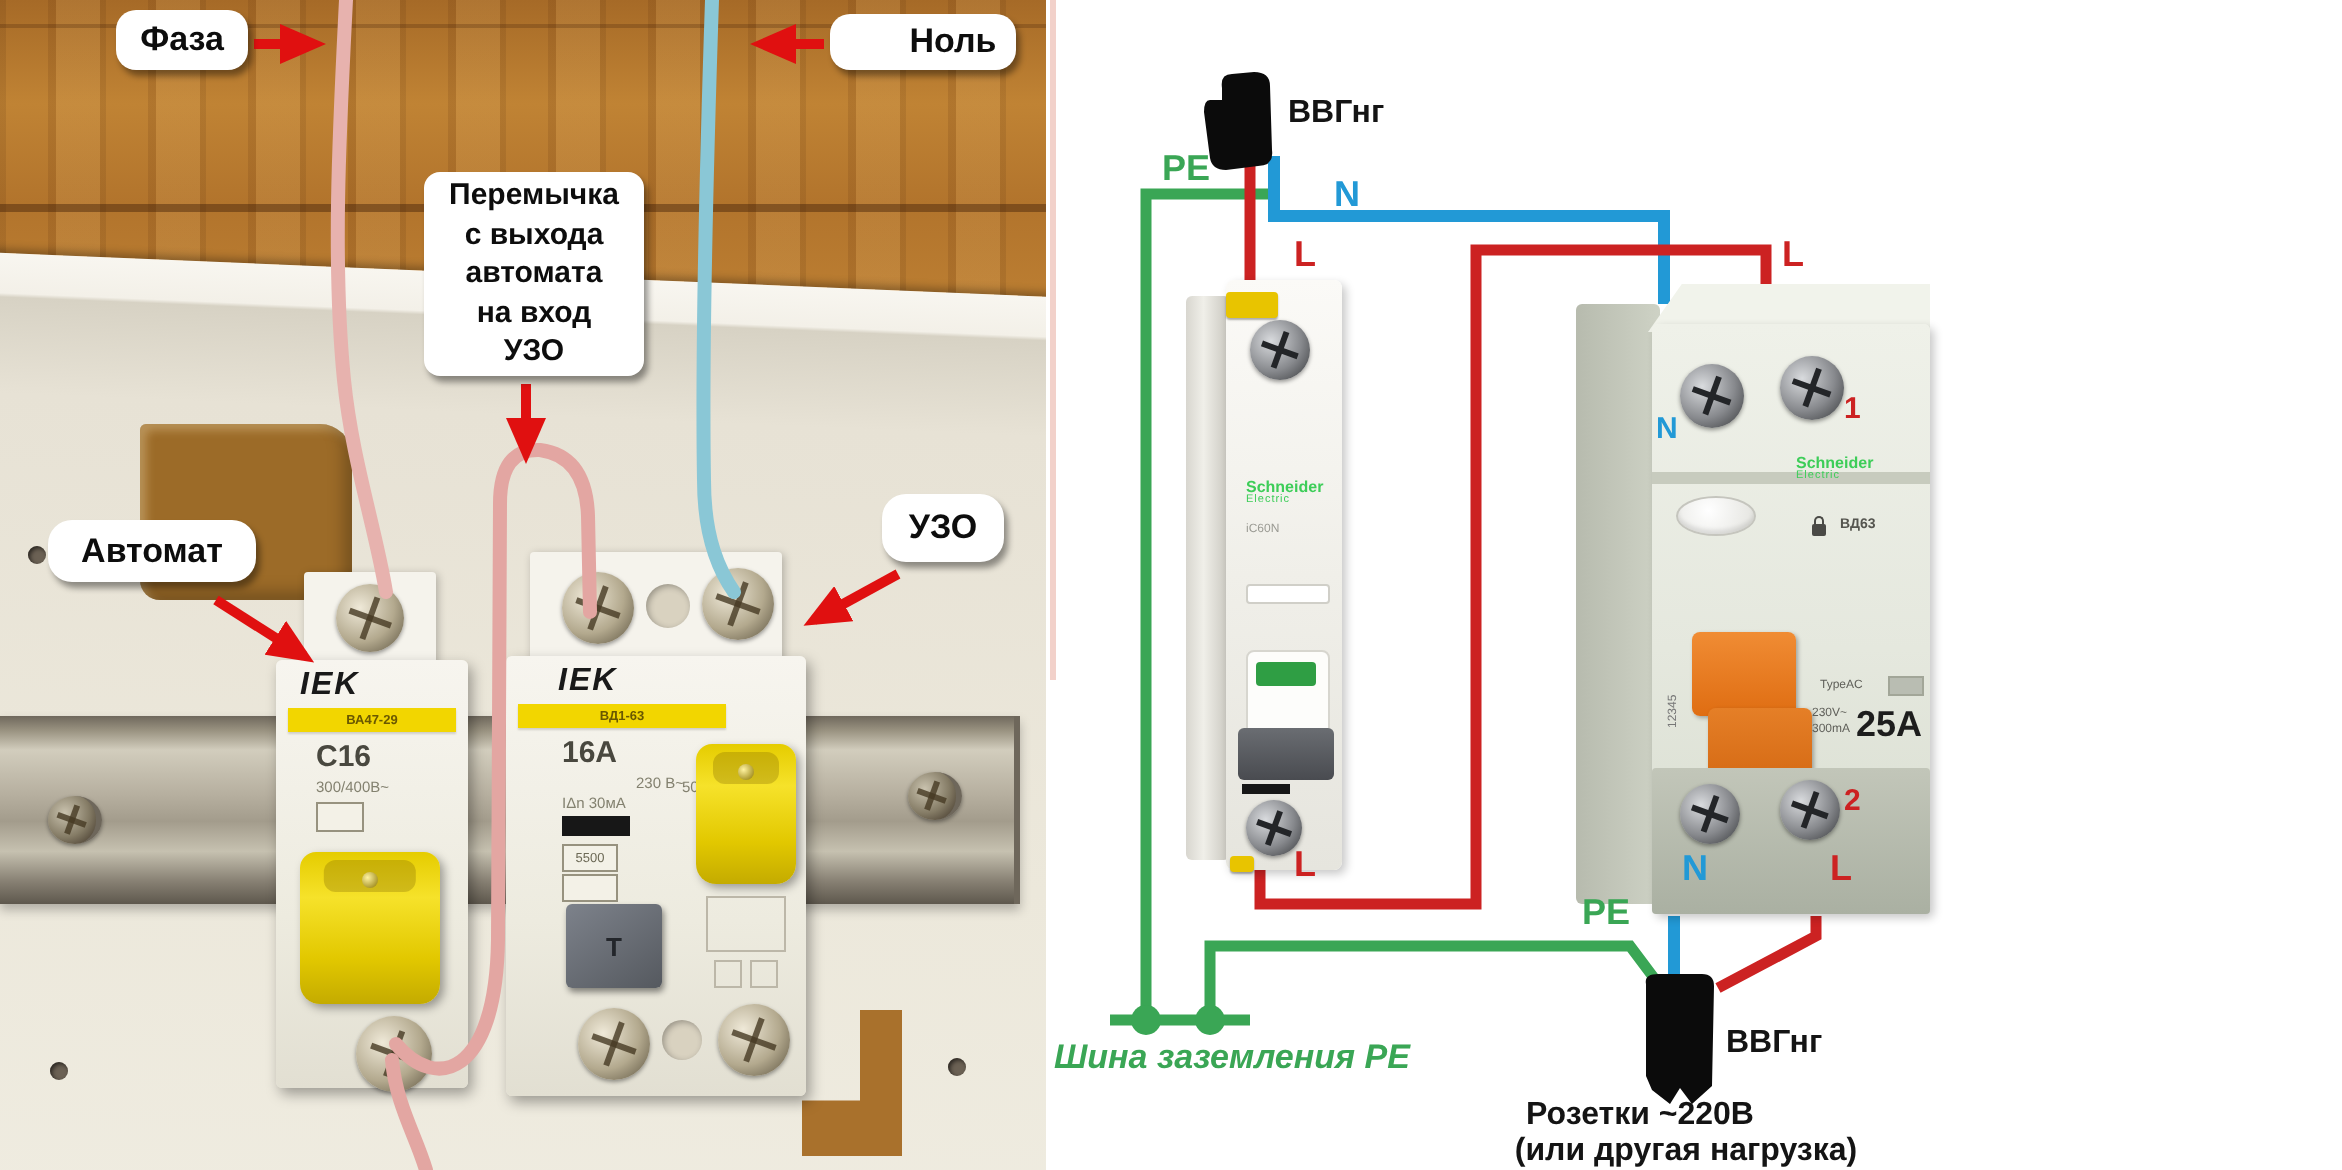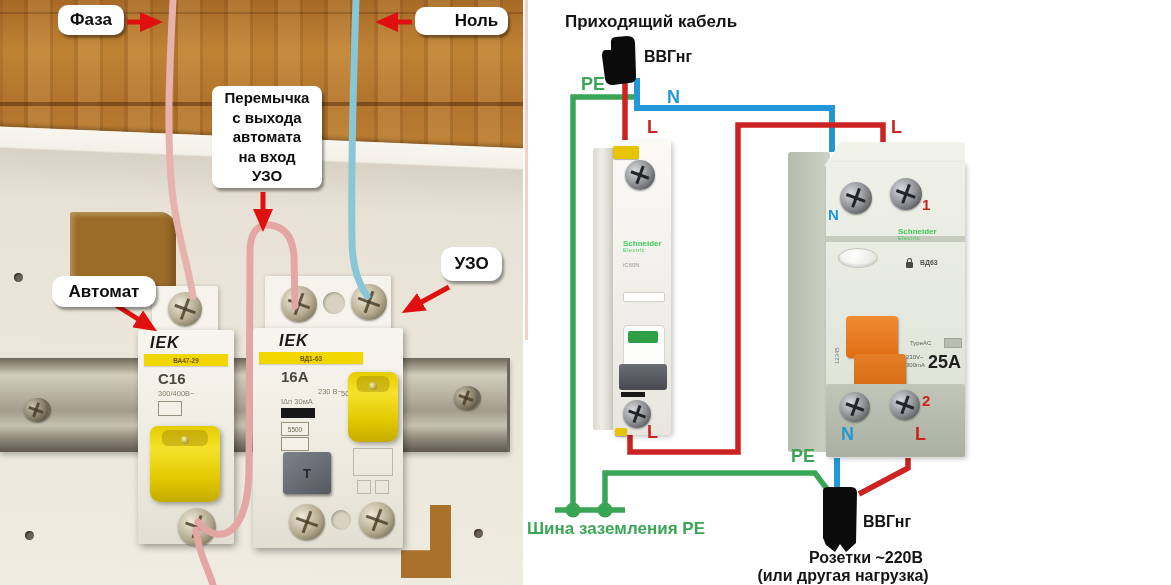--- a/index.html
+++ b/index.html
@@ -198,21 +198,21 @@
     <div class="callout" style="left:415px;top:7px;width:63px;height:28px;font-size:17px;padding-left:30px;">
       <span>Ноль</span>
     </div>
     <div class="callout" style="left:212px;top:86px;width:110px;height:102px;border-radius:8px;font-size:15px;line-height:19.5px;text-align:center;flex-direction:column;">
       <span>Перемычка</span>
       <span>с выхода</span>
       <span>автомата</span>
       <span>на вход</span>
       <span>УЗО</span>
     </div>
-    <div class="callout" style="left:24px;top:276px;width:104px;height:31px;font-size:17px;border-radius:12px;margin-left:28px;">
+    <div class="callout" style="left:24px;top:260px;width:104px;height:31px;font-size:17px;border-radius:12px;">
       <span>Автомат</span>
     </div>
     <div class="callout" style="left:441px;top:247px;width:61px;height:34px;font-size:17px;border-radius:12px;">
       <span>УЗО</span>
     </div>
   </div>
 
   <div class="diagram">
     <div class="artifact"></div>
 
@@ -277,29 +277,28 @@
       <div class="screw dark" style="left:52px;top:252px;width:30px;height:30px;"></div>
       <div class="screw dark" style="left:102px;top:250px;width:30px;height:30px;"></div>
       <div class="rcd-label red" style="left:134px;top:252px;">2</div>
     </div>
 
     <svg class="abs" style="left:0;top:0;" width="646" height="585">
       <path d="M 86,50 L 80,50 Q 77,50 77,56 L 80,79 Q 81,85 88,85 L 104,83 Q 112,83 111,75 L 110,43 Q 110,36 102,36 L 91,37 Q 85,37 86,44 Z" fill="#0b0b0b"></path>
       <path d="M 298,492 Q 297,487 304,487 L 326,487 Q 332,487 332,493 L 331,543 L 321,552 L 315,544 L 310,552 L 301,545 L 298,538 Z" fill="#0b0b0b"></path>
     </svg>
 
-    <div class="dg-title" style="left:40px;top:12px;font-size:17px;">Приходящий кабель</div>
     <div class="dg-title" style="left:119px;top:48px;font-size:16px;">ВВГнг</div>
     <div class="wire-label green" style="left:56px;top:74px;">PE</div>
     <div class="wire-label blue" style="left:142px;top:87px;">N</div>
     <div class="wire-label red" style="left:122px;top:117px;">L</div>
     <div class="wire-label red" style="left:366px;top:117px;">L</div>
     <div class="wire-label red" style="left:122px;top:422px;">L</div>
     <div class="wire-label green" style="left:266px;top:446px;">PE</div>
     <div class="wire-label blue" style="left:316px;top:424px;">N</div>
     <div class="wire-label red" style="left:390px;top:424px;">L</div>
-    <div class="dg-title green" style="left:2px;top:519px;font-size:17px;color:#3aa655;">Шина заземления PE</div>
+    <div class="dg-title green" style="left:2px;top:519px;font-size:17px;color:#3aa655;font-style:italic;">Шина заземления PE</div>
     <div class="dg-title" style="left:338px;top:513px;font-size:16px;">ВВГнг</div>
-    <div class="dg-title" style="left:238px;top:549px;width:160px;text-align:right;font-size:16px;">Розетки ~220В</div>
+    <div class="dg-title" style="left:238px;top:549px;width:160px;text-align:left;font-size:16px;">Розетки ~220В</div>
     <div class="dg-title" style="left:223px;top:567px;width:190px;text-align:center;font-size:16px;">(или другая нагрузка)</div>
   </div>
 
 </div>
 
 </body></html>

